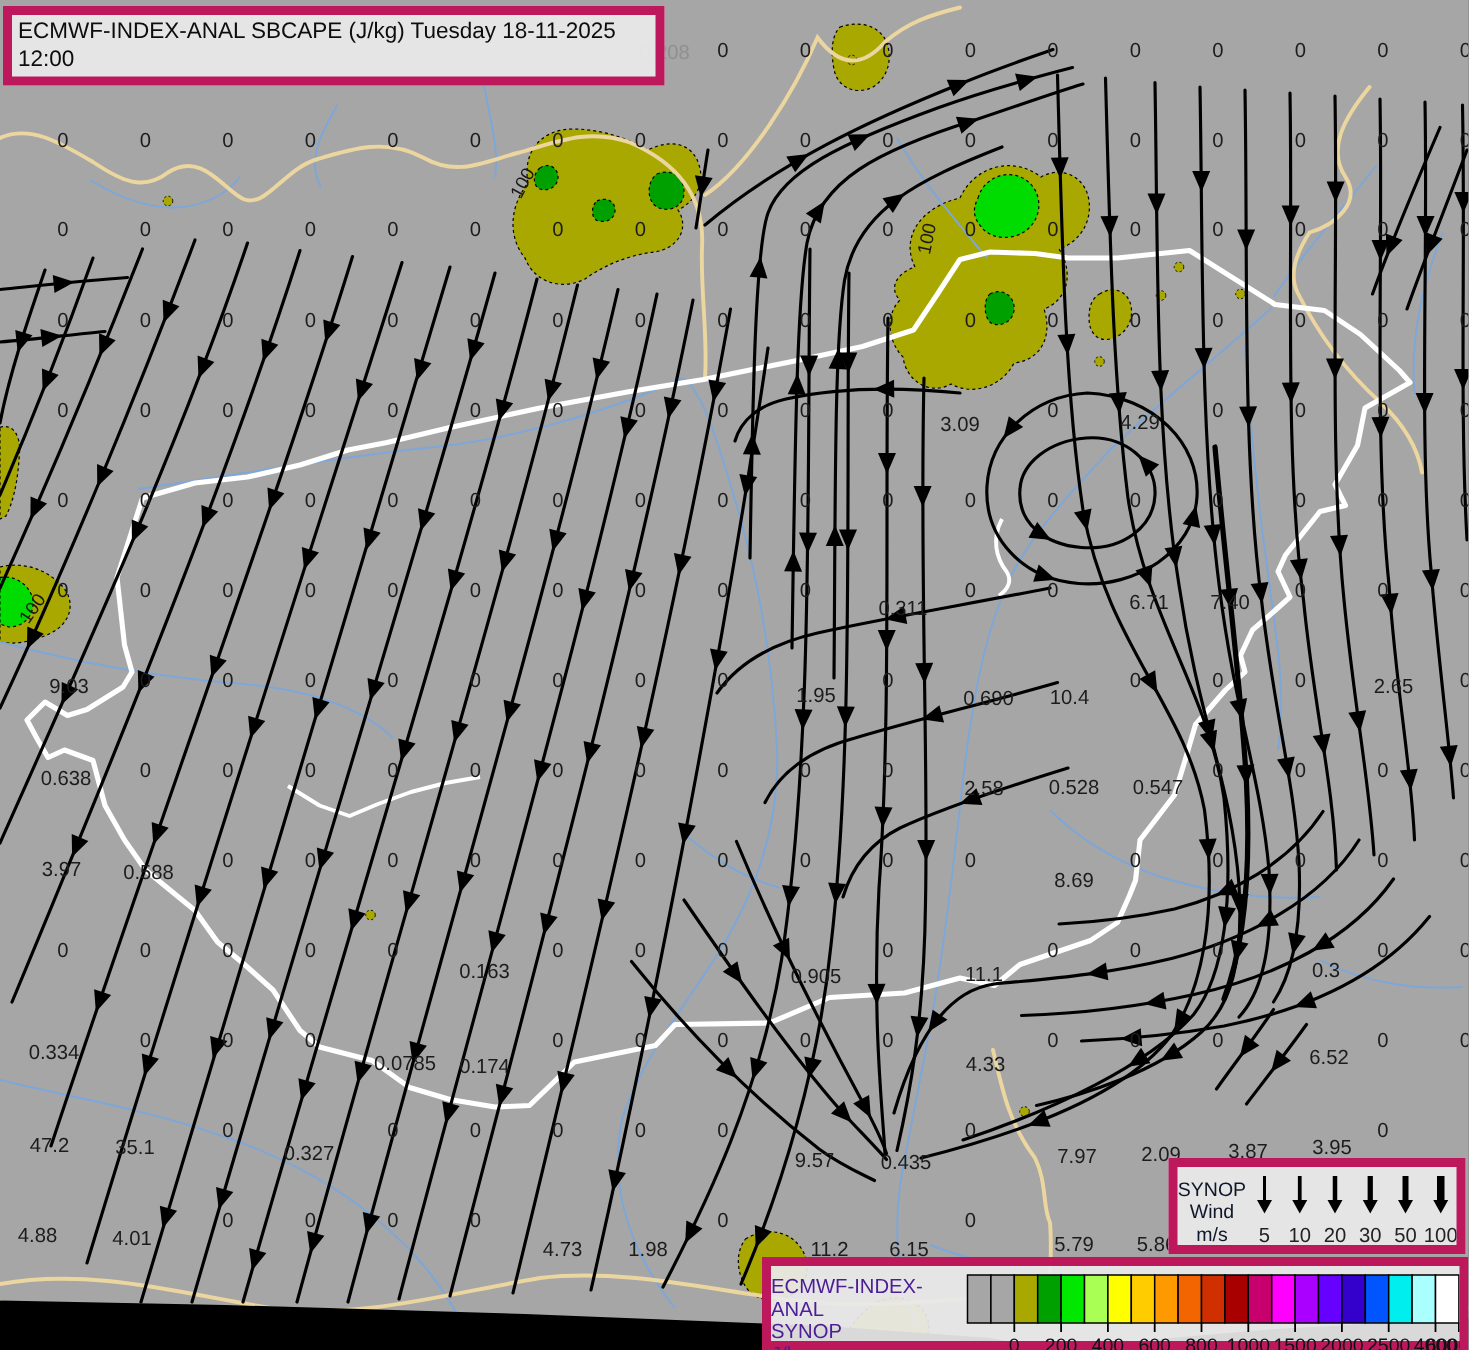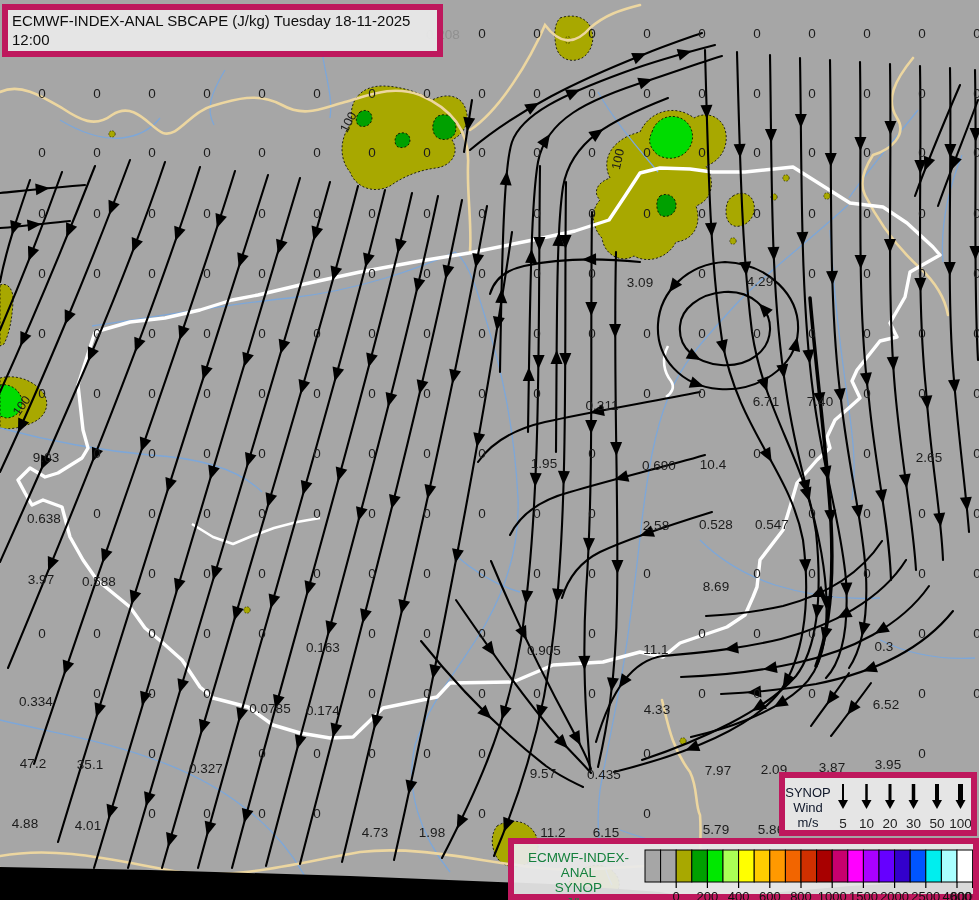--- a/index.html
+++ b/index.html
@@ -5,21 +5,21 @@
   html,body{margin:0;padding:0;background:#888;}
   #app{position:relative;width:979px;height:900px;overflow:hidden;background:#a6a6a6;
        font-family:"Liberation Sans",sans-serif;}
   #map-svg{position:absolute;left:0;top:0;}
   .panel{position:absolute;border:6px solid #be185d;background:rgba(233,233,233,0.93);box-sizing:border-box;}
   #title-box{left:2px;top:4px;width:441px;padding:1px 6px 2px 4px;font-size:15px;line-height:19px;color:#0d0d0d;}
   #wind-legend{left:779px;top:772px;width:198px;height:64px;display:flex;align-items:stretch;}
   #wind-legend .wl-label{width:56px;text-align:center;font-size:13px;line-height:15px;color:#0f172a;padding-top:7px;}
   #wind-legend .wl-arrows{flex:1;position:relative;}
   #cape-legend{left:508px;top:838px;width:471px;height:62px;display:flex;}
-  #cape-legend .cl-label{width:140px;text-align:center;font-size:13.5px;line-height:15px;color:#15803d;padding-top:6px;}
+  #cape-legend .cl-label{width:140px;text-align:left;font-size:13.5px;line-height:15px;color:#4c1d95;padding-top:6px;}
   #cape-legend .cl-bar{flex:1;position:relative;}
   text{font-family:"Liberation Sans",sans-serif;}
 </style>
 </head>
 <body>
 
 <div id="app">
   <svg id="map-svg" width="979" height="900" viewBox="0 0 979 900">
     <g id="layer-cape">
         <path d="M352,122 C348,100 362,86 382,86 C400,86 418,92 432,100 C448,92 462,96 466,110 C470,122 464,134 452,140 C460,152 452,166 436,168 C420,170 404,176 390,186 C374,194 356,188 350,172 C340,160 338,140 352,122 Z" fill="#a8a800" stroke="#000" stroke-width="0.8" stroke-dasharray="2,2"></path>

